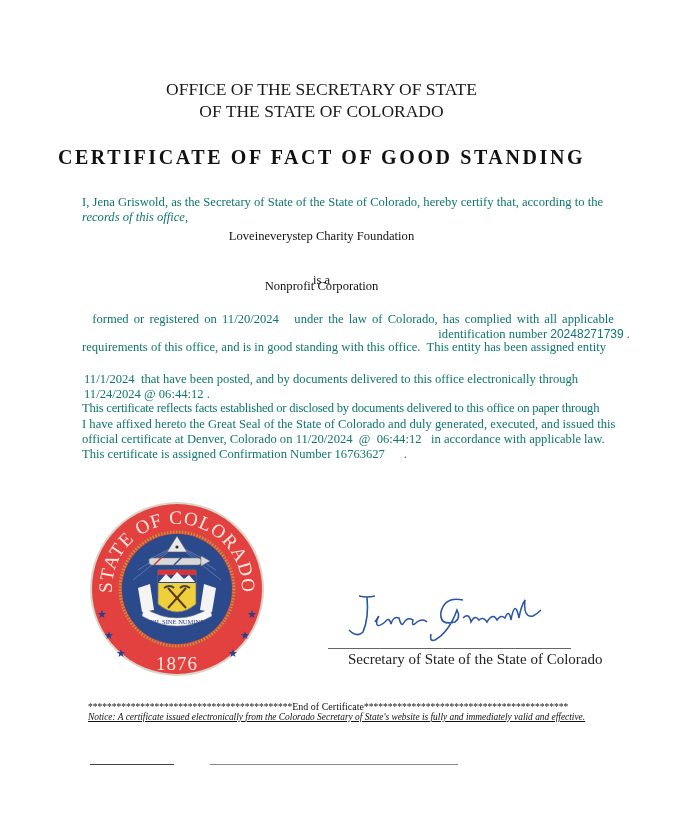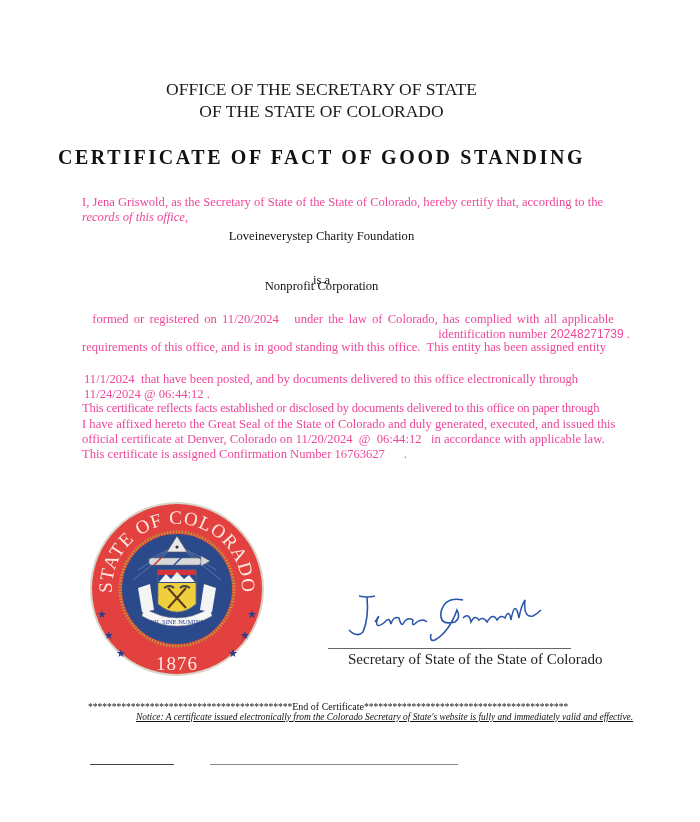--- a/index.html
+++ b/index.html
@@ -2,21 +2,21 @@
 <html><head>
 <meta charset="utf-8">
 <style>
   html, body { margin: 0; padding: 0; background: #ffffff; }
   body { width: 700px; height: 822px; position: relative; overflow: hidden;
          font-family: "Liberation Serif", "DejaVu Serif", serif; color: #111; }
   .abs { position: absolute; }
   .center { text-align: center; left: 0; width: 643px; }
   .hdr { font-size: 17.5px; line-height: 22px; color: #1a1a1a; }
   .title { font-size: 20px; font-weight: bold; letter-spacing: 2.6px; color: #111; }
-  .para { left: 82px; width: 548px; font-size: 12.6px; line-height: 15.4px; color: #ec4899; }
+  .para { left: 82px; width: 548px; font-size: 12.6px; line-height: 15.4px; color: #0f766e; }
   .line { line-height: 15.4px; font-size: 12.6px; white-space: pre; }
   .mono { font-family: "Liberation Sans", sans-serif; font-size: 12px; }
   .sigcap { font-size: 15px; color: #222; }
   .stars { font-size: 9.5px; letter-spacing: 0px; color: #111; white-space: nowrap; }
   .notice { font-size: 9.4px; font-style: italic; text-decoration: underline; white-space: nowrap; color: #111; }
   .rule { height: 1px; background: #555; }
 </style>
 </head>
 <body>
 
@@ -108,16 +108,16 @@
     <path d="M 30 8 Q 22 10 14 8 M 22 9 Q 24 30 18 44 Q 12 50 4 42" fill="none" stroke="#2856a6" stroke-width="1.6"></path>
     <path d="M 30 34 Q 36 24 32 32 Q 30 42 40 34 Q 44 28 46 36 Q 48 28 54 30 Q 56 38 58 36 Q 62 28 68 32 Q 66 40 72 34 Q 78 30 82 34" fill="none" stroke="#2856a6" stroke-width="1.5"></path>
     <path d="M 118 12 Q 100 8 96 24 Q 94 38 110 34 Q 116 30 112 22 Q 104 44 90 52 Q 84 54 86 46" fill="none" stroke="#2856a6" stroke-width="1.6"></path>
     <path d="M 118 30 Q 124 24 126 34 Q 130 26 134 32 Q 138 28 142 34 Q 148 24 152 32 Q 156 26 160 30 Q 164 20 166 32 Q 170 10 174 30 Q 176 18 180 12 Q 178 30 188 28 Q 192 26 196 22" fill="none" stroke="#2856a6" stroke-width="1.5"></path>
   </svg>
 </div>
 <div class="abs rule" style="left:328px; top:648px; width:243px; background:#666;"></div>
 <div class="abs sigcap" style="left:348px; top:651px;">Secretary of State of the State of Colorado</div>
 
 <div class="abs stars" style="left:88px; top:701px;"><span>*******************************************</span><span style="font-size:10px;">End of Certificate</span><span>*******************************************</span></div>
-<div class="abs notice" style="left:88px; top:712px;margin-left:48px;">Notice: A certificate issued electronically from the Colorado Secretary of State's website is fully and immediately valid and effective.</div>
+<div class="abs notice" style="left:88px; top:712px;">Notice: A certificate issued electronically from the Colorado Secretary of State's website is fully and immediately valid and effective.</div>
 
 <div class="abs rule" style="left:90px; top:764px; width:84px; background:#444;"></div>
 <div class="abs rule" style="left:210px; top:764px; width:248px; background:#888;"></div>
 
 </body></html>

